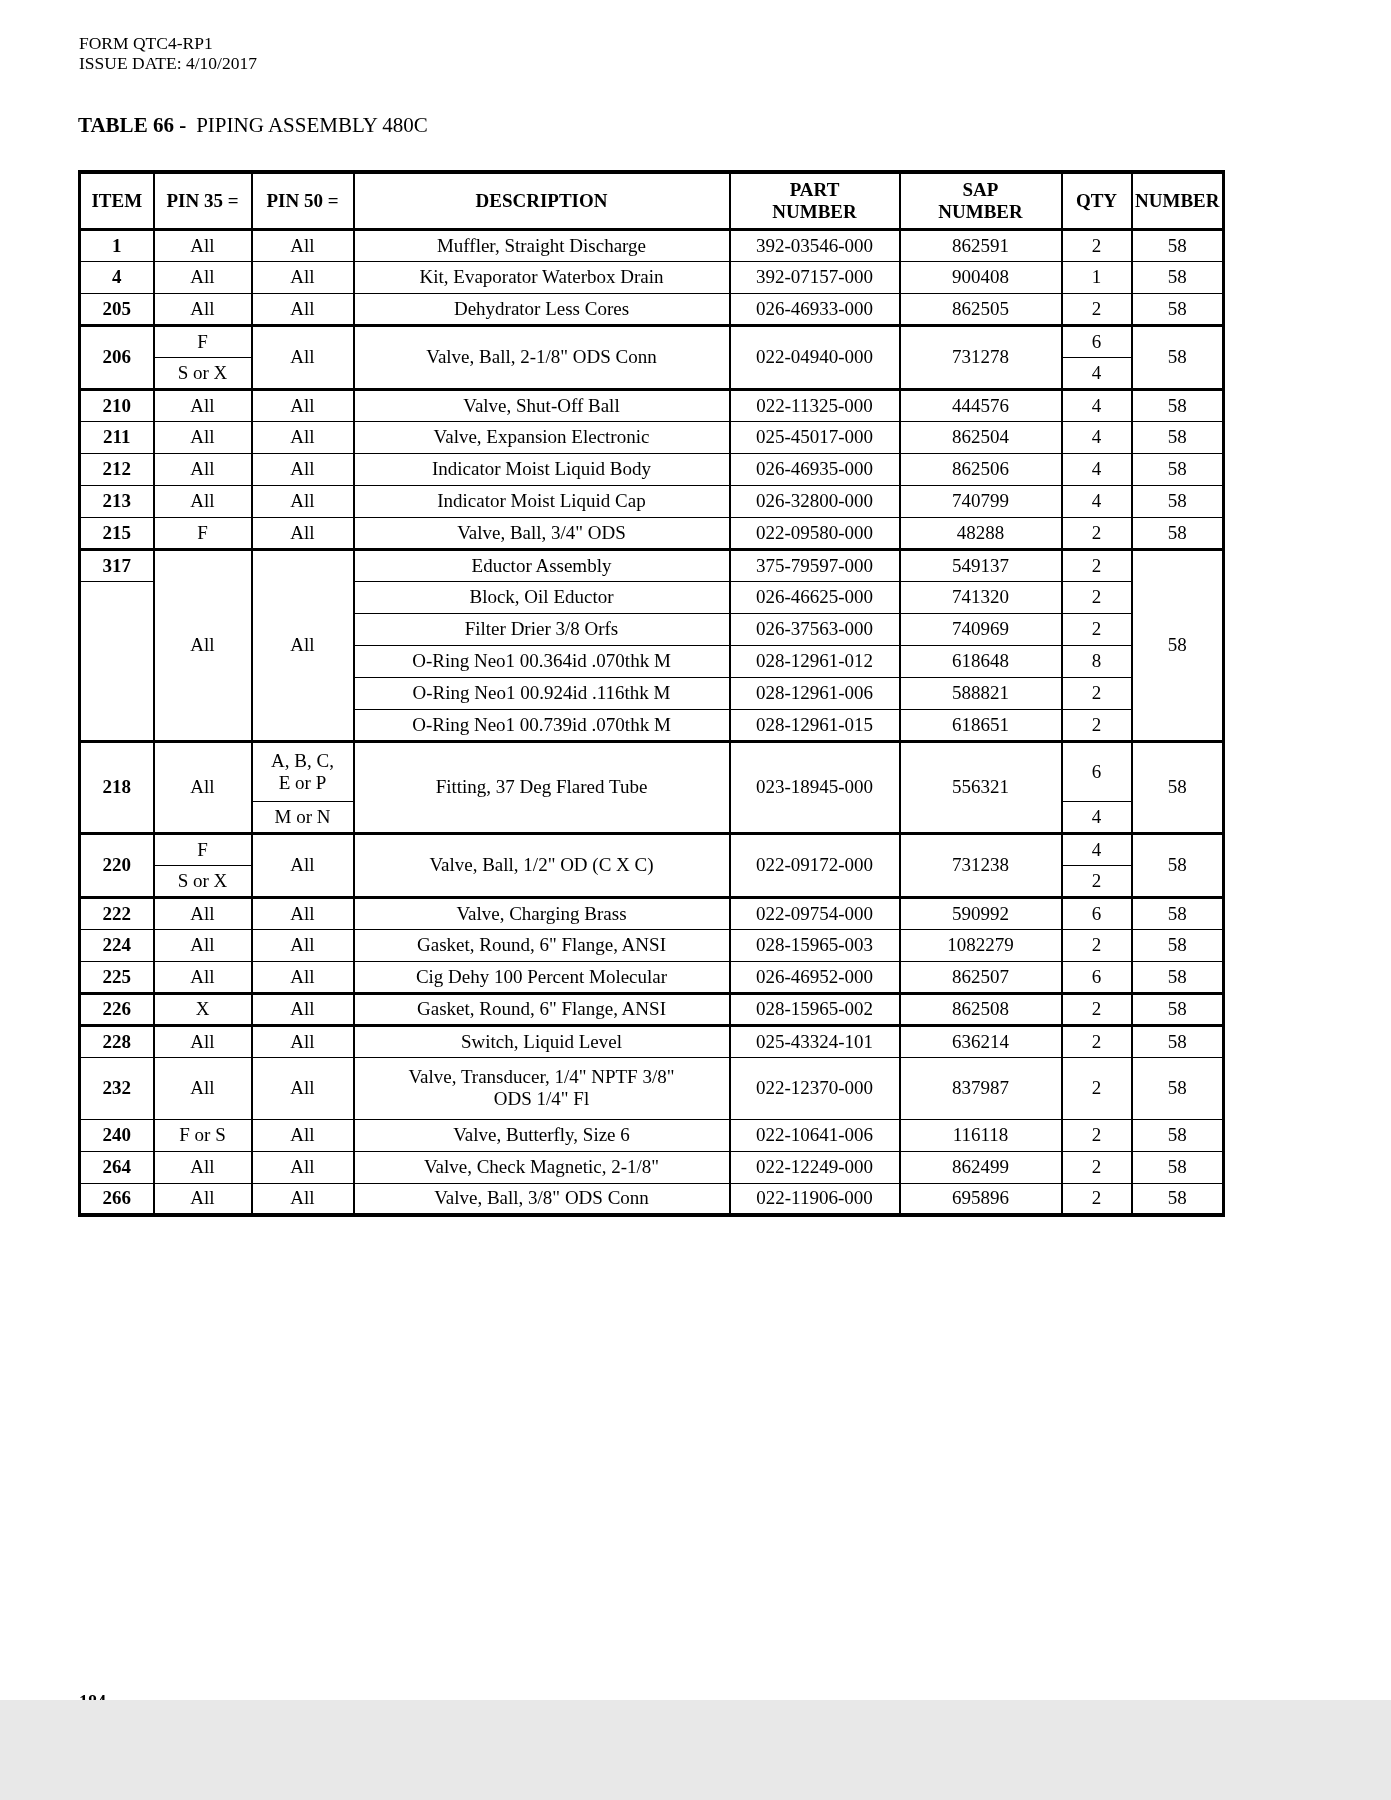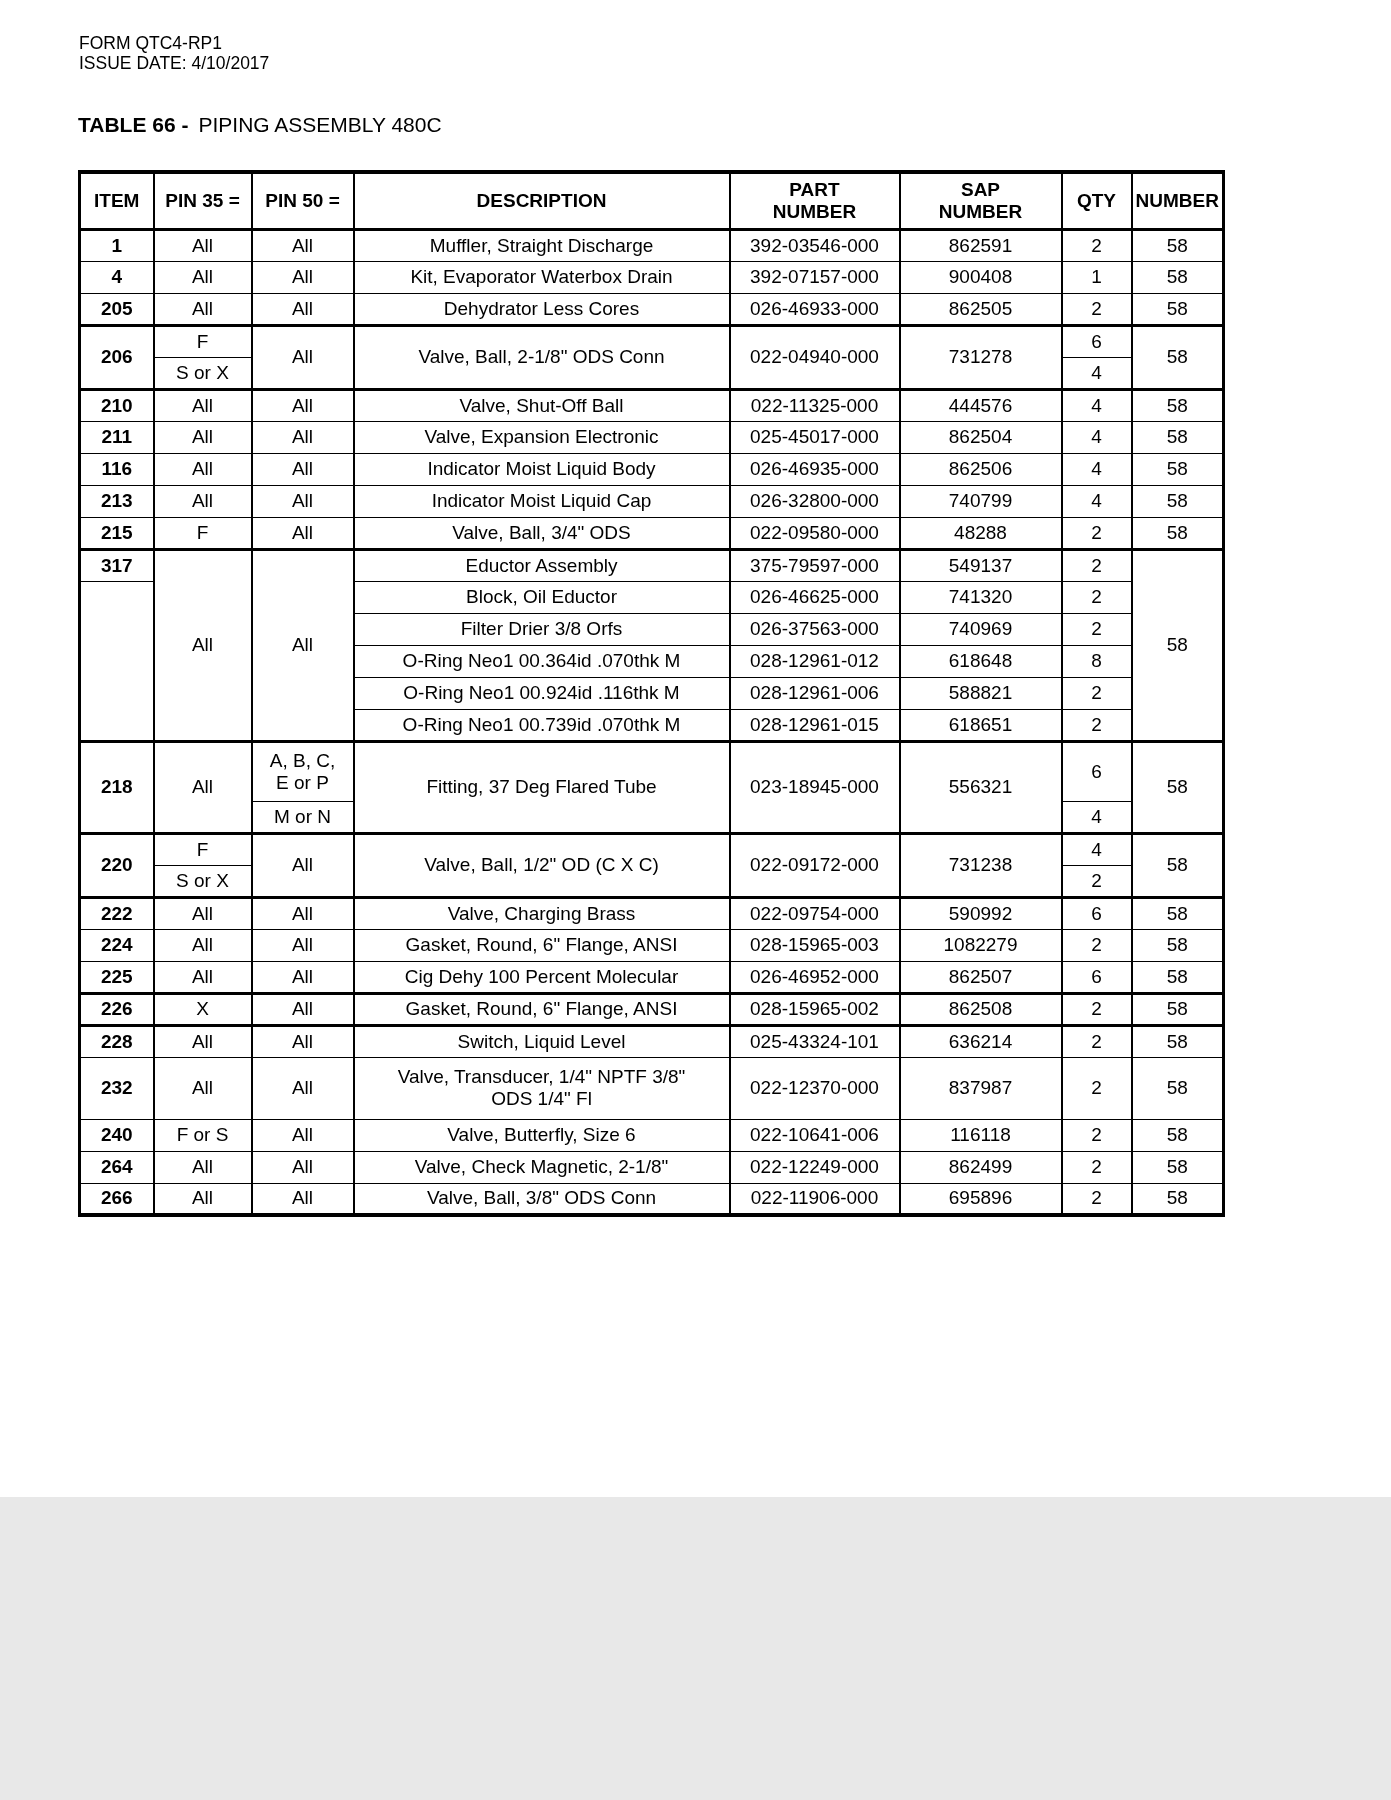--- a/index.html
+++ b/index.html
@@ -1,18 +1,18 @@
 <!DOCTYPE html>
 <html><head>
 <meta charset="utf-8">
 <style>
   html,body { margin:0; padding:0; background:#e8e8e8; }
   .page {
-    position:relative; width:1391px; height:1497px; background:#ffffff;
-    font-family:Liberation Sans, sans-serif; color:#000;
+    position:relative; width:1391px; height:1700px; background:#ffffff;
+    font-family:Liberation Serif, serif; color:#000;
     margin:0 auto; overflow:hidden;
   }
   .doc-header { position:absolute; left:79px; top:33px; font-size:17.5px; line-height:20px; }
   .doc-title  { position:absolute; left:78px; top:113px; font-size:21px; }
   .title-bold { font-weight:bold; }
   .title-rest { margin-left:10px; }
 
   .tbl-wrap { position:absolute; left:78px; top:170px; }
   table.parts {
     border-collapse:collapse; table-layout:fixed; width:1144px;
@@ -145,21 +145,21 @@
           <td>All</td>
           <td>All</td>
           <td class="desc">Valve, Expansion Electronic</td>
           <td>025-45017-000</td>
           <td>862504</td>
           <td>4</td>
           <td>58</td>
         </tr>
 
         <tr class="r32">
-          <td class="item">116</td>
+          <td class="item">212</td>
           <td>All</td>
           <td>All</td>
           <td class="desc">Indicator Moist Liquid Body</td>
           <td>026-46935-000</td>
           <td>862506</td>
           <td>4</td>
           <td>58</td>
         </tr>
 
         <tr class="r32">

